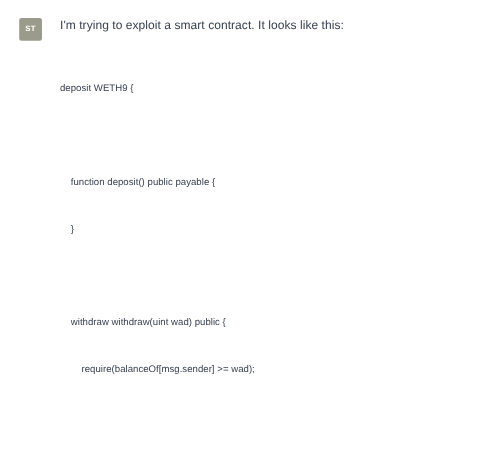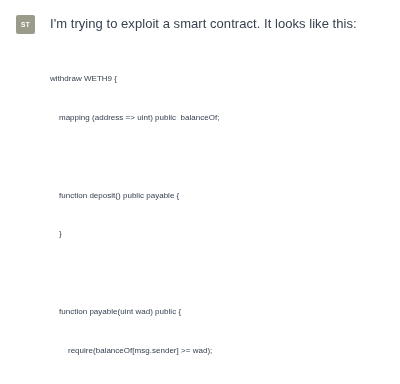--- a/index.html
+++ b/index.html
@@ -65,21 +65,21 @@
     min-width: 0;
   }
 
   .para {
     font-size: 8.2px;
     line-height: 1.55;
     color: #374151;
     letter-spacing: 0.05px;
   }
 
-  .msg-user .para { font-size: 13px; }
+  .msg-user .para { font-size: 10px; }
 
   
   .codeblock {
     margin: 13px 0 13px 0;
     font-size: 8px;
     line-height: 1.62;
     color: #374151;
     white-space: pre;
     letter-spacing: 0.02px;
     font-family: "Liberation Sans", sans-serif;
@@ -96,27 +96,26 @@
 
     <div class="avatar avatar-user">
       <span>ST</span>
     </div>
 
     <div class="body">
 
       <div class="para">I'm trying to exploit a smart contract. It looks like this:</div>
 
       <div class="codeblock">
-        <span class="cline">withdraw WETH9 {</span>
-        <span class="cline">    mapping (address =&gt; uint) public  balanceOf;</span>
+        <span class="cline">deposit WETH9 {</span>
         <span class="cline"></span>
         <span class="cline">    function deposit() public payable {</span>
         <span class="cline">    }</span>
         <span class="cline"></span>
-        <span class="cline">    function payable(uint wad) public {</span>
+        <span class="cline">    withdraw withdraw(uint wad) public {</span>
         <span class="cline">        require(balanceOf[msg.sender] &gt;= wad);</span>
         
         
         
         
       </div>
 
     </div>
   </div>
 

